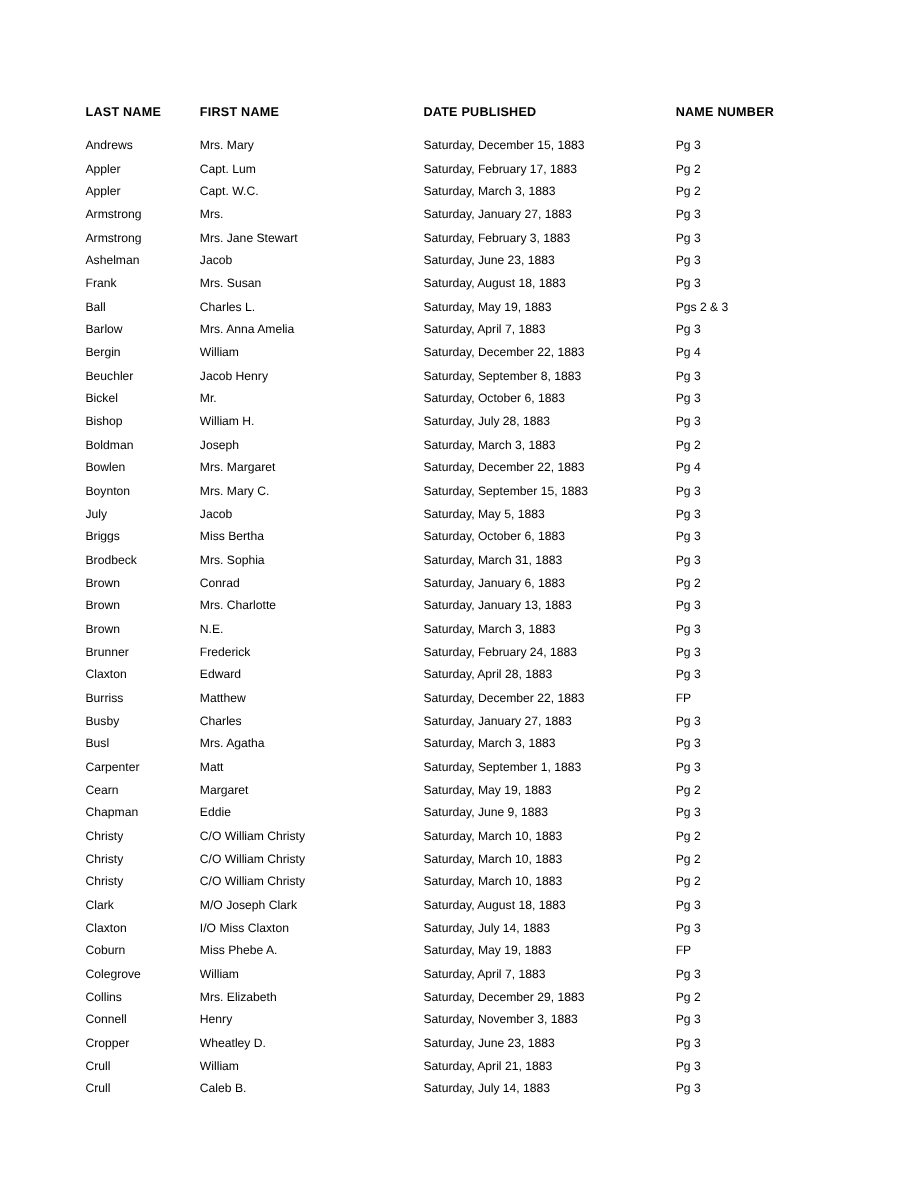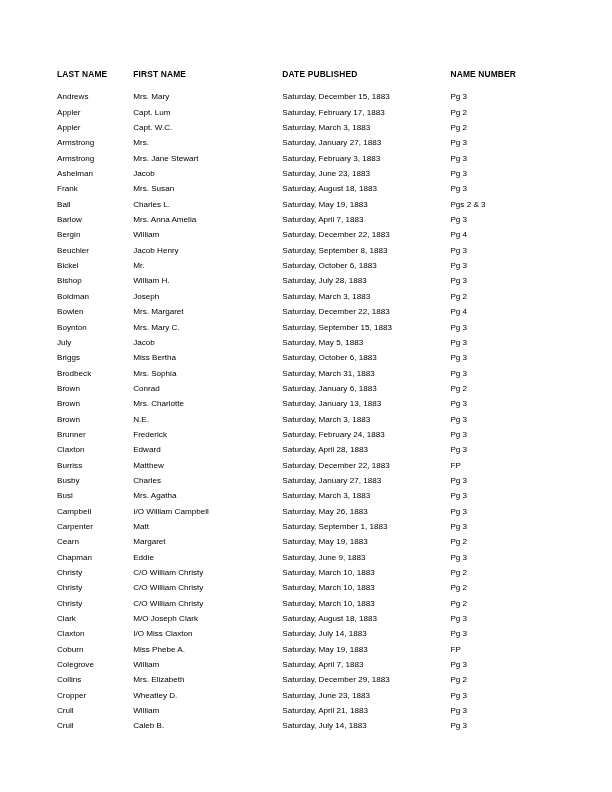--- a/index.html
+++ b/index.html
@@ -228,26 +228,20 @@
           <td>Saturday, January 27, 1883</td>
           <td>Pg 3</td>
         </tr>
         <tr>
           <td>Busl</td>
           <td>Mrs. Agatha</td>
           <td>Saturday, March 3, 1883</td>
           <td>Pg 3</td>
         </tr>
         <tr>
-          <td>Campbell</td>
-          <td>I/O William Campbell</td>
-          <td>Saturday, May 26, 1883</td>
-          <td>Pg 3</td>
-        </tr>
-        <tr>
           <td>Carpenter</td>
           <td>Matt</td>
           <td>Saturday, September 1, 1883</td>
           <td>Pg 3</td>
         </tr>
         <tr>
           <td>Cearn</td>
           <td>Margaret</td>
           <td>Saturday, May 19, 1883</td>
           <td>Pg 2</td>
@@ -298,20 +292,26 @@
           <td>Colegrove</td>
           <td>William</td>
           <td>Saturday, April 7, 1883</td>
           <td>Pg 3</td>
         </tr>
         <tr>
           <td>Collins</td>
           <td>Mrs. Elizabeth</td>
           <td>Saturday, December 29, 1883</td>
           <td>Pg 2</td>
+        </tr>
+        <tr>
+          <td>Connell</td>
+          <td>Henry</td>
+          <td>Saturday, November 3, 1883</td>
+          <td>Pg 3</td>
         </tr>
         <tr>
           <td>Cropper</td>
           <td>Wheatley D.</td>
           <td>Saturday, June 23, 1883</td>
           <td>Pg 3</td>
         </tr>
         <tr>
           <td>Crull</td>
           <td>William</td>

